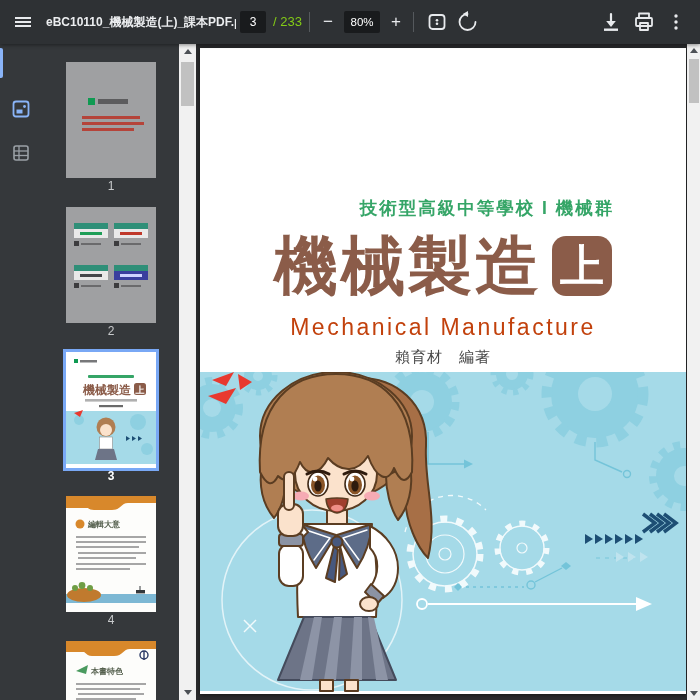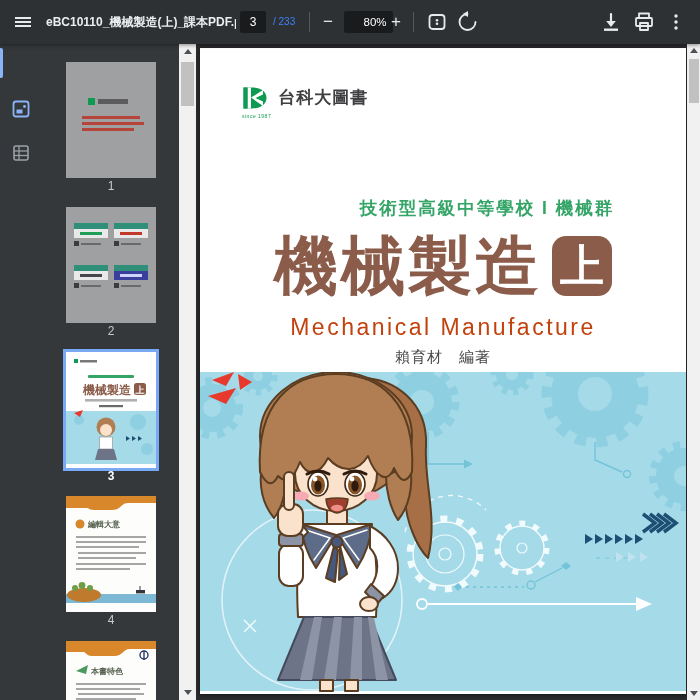--- a/index.html
+++ b/index.html
@@ -10,26 +10,26 @@
   .toolbar{position:absolute;left:0;top:0;width:700px;height:44px;background:#2e3134;
            z-index:30;box-shadow:0 1px 4px rgba(0,0,0,.45);}
   .tb-btn{position:absolute;width:26px;height:28px;top:8px;display:flex;align-items:center;
           justify-content:center;color:#e8eaed;cursor:pointer;border-radius:4px;}
   .hamburger span{display:block;width:16px;height:2px;background:#e8eaed;margin:2px 0;}
   .tb-title{position:absolute;left:46px;top:0;height:44px;line-height:44px;color:#eceef0;
             font-size:12px;font-weight:700;white-space:nowrap;max-width:190px;overflow:hidden;}
   .page-box{position:absolute;left:240px;top:11px;width:26px;height:22px;background:#191b1d;
             border:none;color:#fff;text-align:center;font-size:12px;border-radius:2px;
             font-family:inherit;padding:0;}
-  .page-total{position:absolute;left:273px;top:0;height:44px;line-height:44px;color:#3b82f6;font-size:10px;}
+  .page-total{position:absolute;left:273px;top:0;height:44px;line-height:44px;color:#84cc16;font-size:13px;}
   .tb-sep{position:absolute;top:12px;width:1px;height:20px;background:#55595d;}
   .glyph-btn{font-size:17px;font-weight:400;}
   .zoom-box{position:absolute;left:344px;top:11px;width:36px;height:22px;background:#191b1d;
             color:#fff;font-size:11.5px;display:flex;align-items:center;justify-content:center;
-            border-radius:2px;cursor:pointer;padding-left:13px;}
+            border-radius:2px;cursor:pointer;}
   .tb-icon{stroke:#e8eaed;fill:none;stroke-width:1.8;stroke-linecap:round;stroke-linejoin:round;}
   
   .sidebar{position:absolute;left:0;top:44px;width:179px;height:656px;background:#35383b;overflow:hidden;}
   .active-bar{position:absolute;left:0;top:4px;width:3px;height:30px;background:#8ab4f8;border-radius:0 2px 2px 0;}
   .side-btn{position:absolute;left:8px;width:26px;height:26px;display:flex;align-items:center;justify-content:center;cursor:pointer;}
   .thumb{position:absolute;left:66px;width:90px;height:116px;background:#9fa0a2;cursor:pointer;overflow:hidden;}
   .thumb.selected{left:63px;border:3px solid #79a8f5;}
   .thumb-label{position:absolute;left:66px;width:90px;height:16px;line-height:16px;text-align:center;
                color:#c8cacc;font-size:12px;}
   .thumb-label.active{color:#fff;font-weight:700;}
@@ -280,32 +280,20 @@
       </div>
     <div class="sb-thumb" style="left:2px;top:18px;width:13px;height:44px"></div>
     <div class="sb-btn" style="bottom:0">
         <div class="sb-tri-down"></div>
       </div>
   </div>
 
   <main>
     <div class="page">
 
-      <div class="cover-logo">
-        <div class="tkd">
-          <svg width="26" height="24">
-            <path d="M1.5,1.5 h8 c10,0 15,5 15,10.5 c0,5.5 -5,10.5 -15,10.5 h-8 z" fill="#0f9a52"></path>
-            <path d="M9,11.5 L21,4 L21,8.5 L13.5,12 L21,15.5 L21,20 Z" fill="#ffffff"></path>
-            <rect x="5.5" y="1.5" width="3.5" height="21" fill="#ffffff"></rect>
-            <rect x="1.5" y="1.5" width="4" height="21" fill="#0f9a52"></rect>
-          </svg>
-          <span class="tkd-since">since 1987</span>
-        </div>
-        <span class="pub-name">台科大圖書</span>
-      </div>
 
       <div class="cover-series">技術型高級中等學校 I 機械群</div>
 
       <div class="cover-title-row">
         <span class="cover-title">機械製造</span>
         <span class="vol-badge">上</span>
       </div>
 
       <div class="cover-subtitle">Mechanical Manufacture</div>
       <div class="cover-author">賴育材　編著</div>

